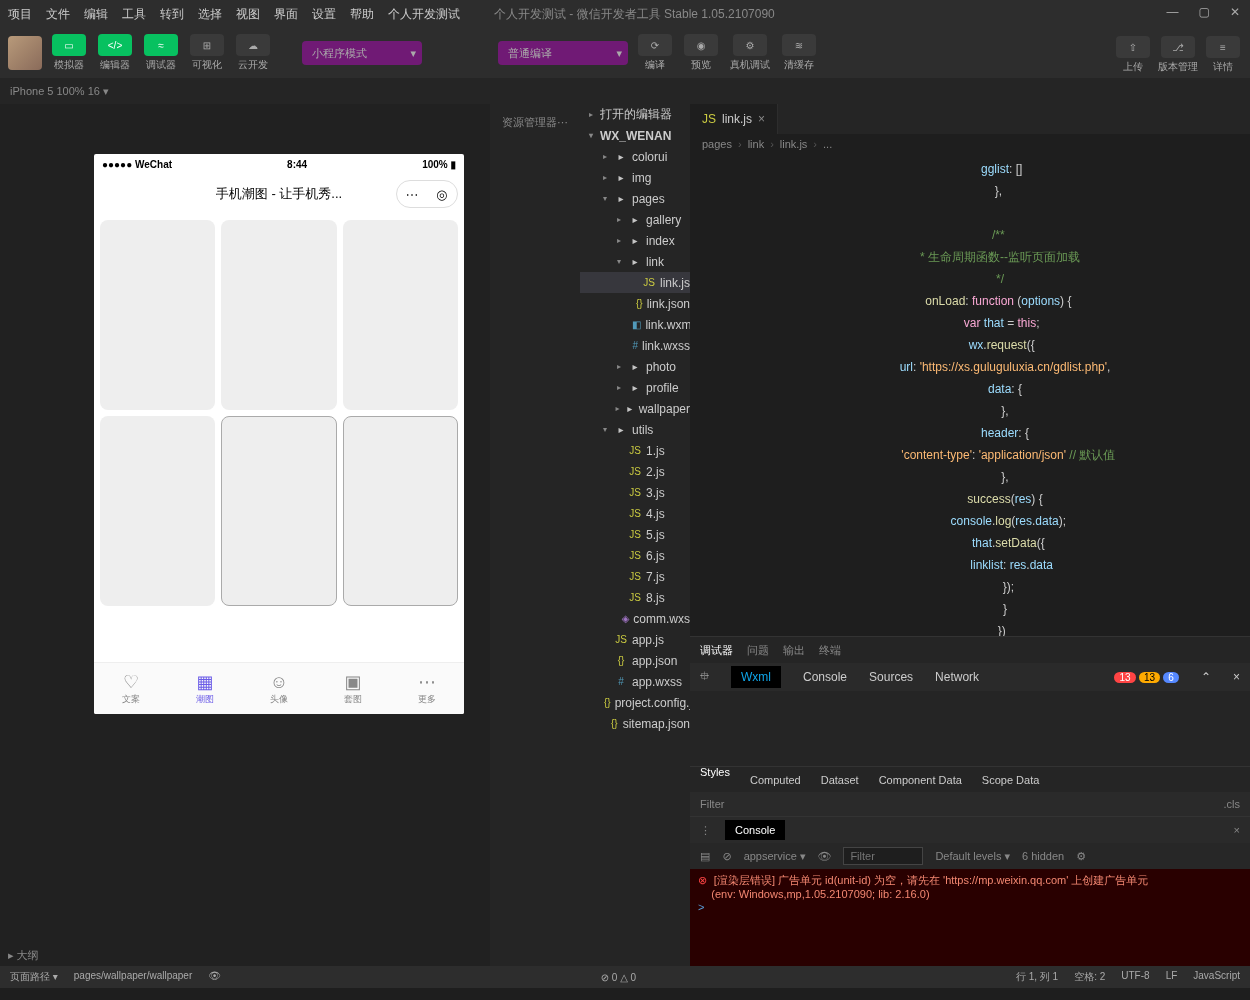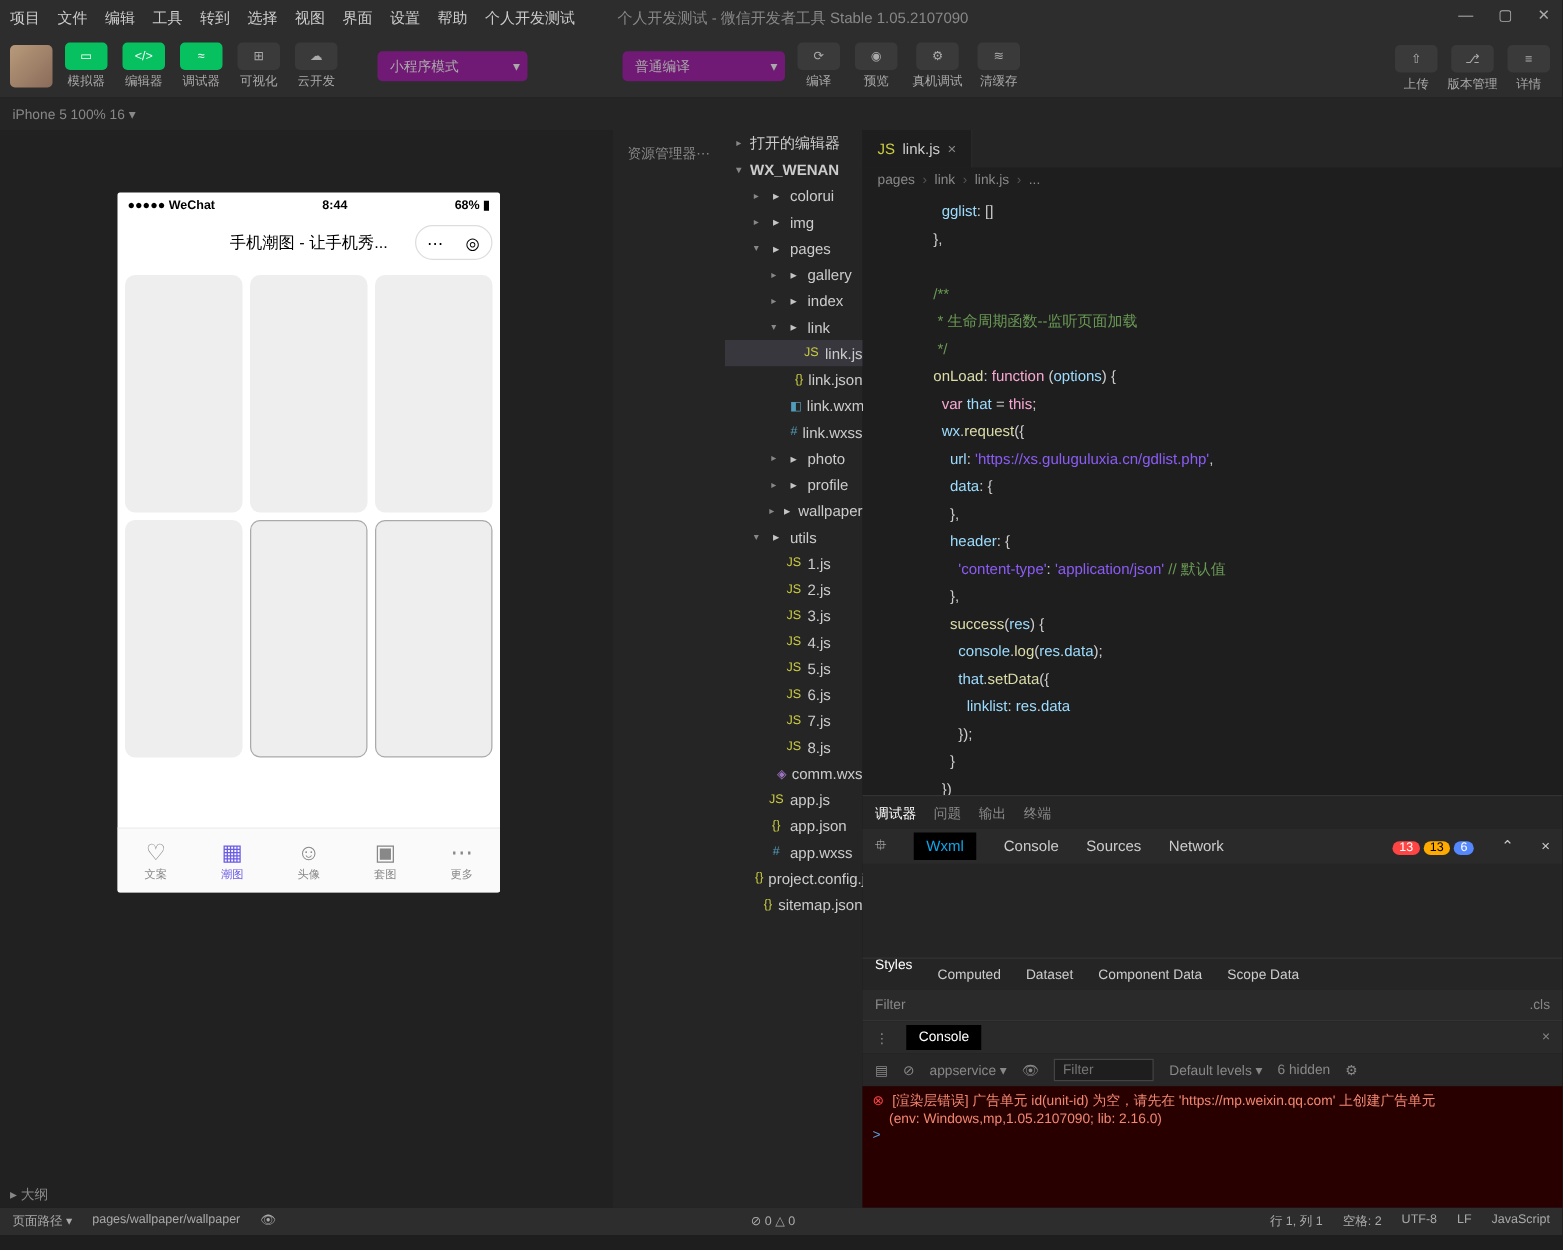--- a/index.html
+++ b/index.html
@@ -13,21 +13,21 @@
 .tbbtn { display:flex; flex-direction:column; align-items:center; font-size:10px; color:#aaa; gap:2px; padding:0 2px;}
 .tbbtn .ico { width:34px; height:22px; border-radius:4px; display:flex; align-items:center; justify-content:center; }
 .green .ico { background:#07c160; color:#fff; }
 .dark .ico { background:#3a3a3a; color:#aaa; }
 .select { background:#701a75; height:24px; border-radius:4px; padding:0 24px 0 10px; display:flex; align-items:center; position:relative; color:#aaa; font-size:11px;}
 .select::after { content:"▾"; position:absolute; right:6px; }
 .simbar { height:26px; background:#252525; display:flex; align-items:center; padding:0 10px; color:#888; font-size:11px;}
 
 .main { display:flex; height:862px; }
 .simcol { width:490px; background:#212121; position:relative; }
-.phone { position:absolute; top:50px; left:94px; width:306px; height:560px; background:#fff; color:#000; border-radius:2px; overflow:hidden; }
+.phone { position:absolute; top:50px; left:94px; width:370px; height:560px; background:#fff; color:#000; border-radius:2px; overflow:hidden; }
 .phbar { height:20px; display:flex; align-items:center; justify-content:space-between; padding:0 8px; font-size:10px; font-weight:bold; }
 .phtitle { height:40px; display:flex; align-items:center; justify-content:center; position:relative; font-size:13px;text-align:right; }
 .capsule { position:absolute; right:6px; display:flex; border:1px solid #ddd; border-radius:20px; }
 .capsule div { width:30px; height:26px; display:flex; align-items:center; justify-content:center; }
 .tabs { display:flex; height:34px; border-bottom:1px solid #eee; font-size:12px;}
 .tabs div { flex:1; display:flex; align-items:center; justify-content:center; color:#888; }
 .tabs .act { color:#6b5ce7; font-weight:bold; }
 .grid { display:grid; grid-template-columns:1fr 1fr 1fr; gap:6px; padding:6px; }
 .grid .cell { background:#eee; border-radius:8px; height:190px; }
 .c1{background:linear-gradient(180deg,#3a4a6a 0%,#8aa0c8 60%,#4a5a7a 100%);}
@@ -48,22 +48,22 @@
 .tree .node { height:21px; display:flex; align-items:center; gap:4px; padding-left:4px; color:#ccc; cursor:pointer;}
 .tree .sel { background:#37373d; }
 .arr { width:10px; display:inline-block; text-align:center; color:#888; font-size:8px;}
 .fi { width:14px; display:inline-block; text-align:center; font-size:10px;}
 .folder{color:#c5c5c5;} .jsf{color:#cbcb41;} .jsonf{color:#cbcb41;} .wxmlf{color:#519aba;} .wxssf{color:#519aba;} .wxsf{color:#a074c4;}
 
 .editor { flex:1; display:flex; flex-direction:column; background:#1e1e1e; }
 .edtabs { height:30px; background:#252525; display:flex; }
 .edtab { padding:0 12px; display:flex; align-items:center; gap:6px; background:#1e1e1e; border-right:1px solid #2d2d2d; font-size:12px;}
 .bcrumb { height:20px; display:flex; align-items:center; gap:6px; padding:0 12px; color:#888; font-size:11px;}
-.code { flex:1; font-family:Consolas,monospace; font-size:12px; line-height:22px; padding:4px 0 4px 50px; white-space:pre; overflow:hidden;}
-.code .k{color:#f9a8d4;} .code .f{color:#dcdcaa;} .code .s{color:#8b5cf6;} .code .c{color:#6a9955;} .code .p{color:#9cdcfe;}
+.code { flex:1; font-family:Consolas,monospace; font-size:12px; line-height:22px; padding:4px 0 4px 50px; white-space:pre; overflow:hidden;text-align:center;}
+.code .k{color:#f9a8d4;} .code .f{color:#dcdcaa;} .code .s{color:#fdba74;} .code .c{color:#6a9955;} .code .p{color:#9cdcfe;}
 
 .devtools { height:180px; background:#252525; border-top:1px solid #333; display:flex; flex-direction:column;}
 
 .dttabs { height:26px; display:flex; align-items:center; padding:0 10px; gap:14px; color:#888; font-size:11px;}
 .dttabs .on { color:#fff; }
 .dttabs2 { height:28px; display:flex; align-items:center; padding:0 10px; gap:22px; font-size:12px; background:#2a2a2a;}
 
 .dttabs2 .on { background:#000; padding:4px 10px; color:#0ea5e9;}
 .styles { height:26px; display:flex; align-items:center; padding:0 10px; gap:20px; font-size:11px; border-top:1px solid #333;}
 .styles .on { color:#fff; border-bottom:2px solid #fff; padding-bottom:14px; font-weight:normal;}
@@ -168,21 +168,21 @@
 
 <div class="simbar">iPhone 5 100% 16 ▾</div>
 
 <div class="main">
 
   <div class="simcol">
     <div class="phone">
       <div class="phbar">
         <span>●●●●● WeChat</span>
         <span>8:44</span>
-        <span><span>68%</span> ▮</span>
+        <span><span>100%</span> ▮</span>
       </div>
       <div class="phtitle">
         <span>手机潮图 - 让手机秀...</span>
         <div class="capsule">
             <div>⋯</div>
             <div>◎</div>
           </div>
       </div>
       <div class="grid">
         <div class="cell c1"></div>

